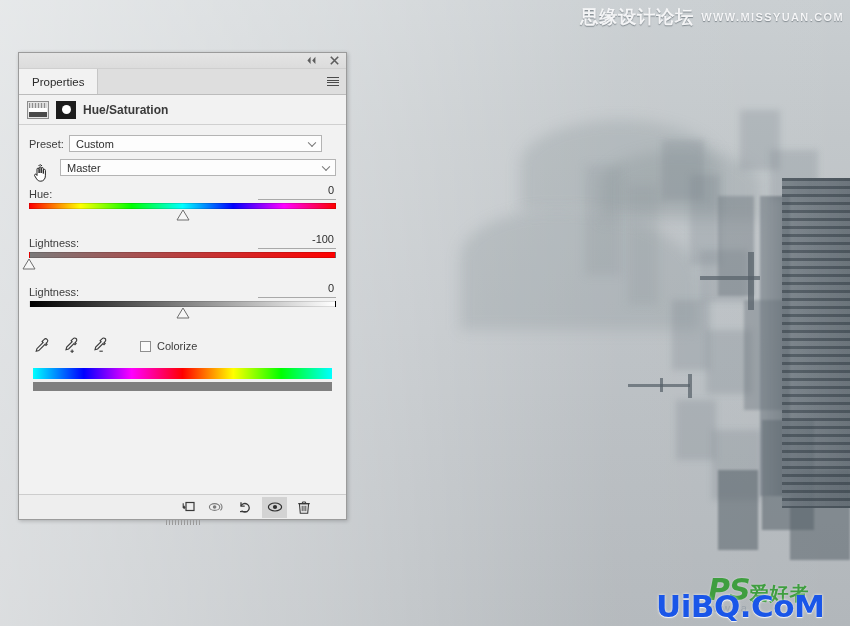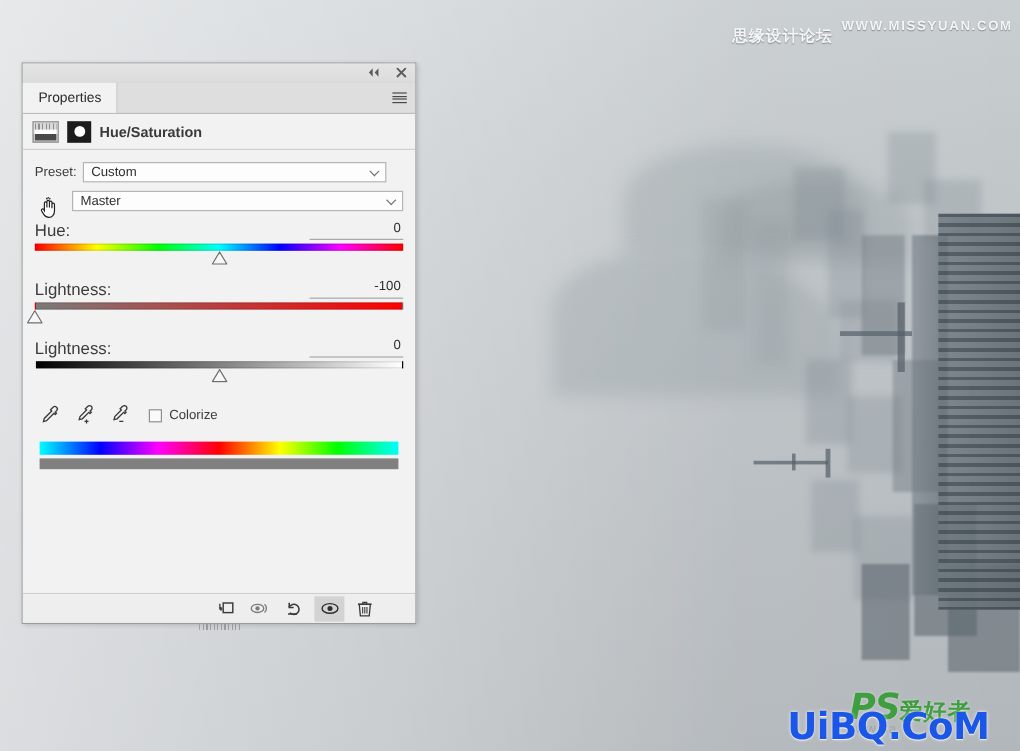--- a/index.html
+++ b/index.html
@@ -67,21 +67,21 @@
   
   #wm-top {
     position: absolute; top: 5px; right: 6px;
     display: flex; align-items: center; gap: 7px;
     font-size: 12px; letter-spacing: 0.5px;
     color: rgba(252,252,253,0.92);
     text-shadow: 0 1px 1px rgba(70,80,88,0.55);
     font-weight: bold;
     white-space: nowrap;
   }
-  #wm-top .cn { font-size: 13px; letter-spacing: 1px; margin-top: 16px; }
+  #wm-top .cn { font-size: 18px; letter-spacing: 1px; }
   #wm-top .url { font-size: 11px; letter-spacing: 1.4px; }
 
   #wm-bottom {
     position: absolute; right: 8px; bottom: 8px;
     width: 186px; height: 46px;
   }
   #wm-ps {
     position: absolute; left: 52px; top: 0px;
     font-size: 30px; font-weight: bold; font-style: italic;
     color: #2f9b2f; opacity: 0.88;
@@ -223,21 +223,21 @@
     width: 20px; height: 20px;
     color: #2a2a2a;
   }
 
   
   .slider-block { margin-top: 9px; }
   .slider-head {
     display: flex; align-items: flex-end; justify-content: space-between;
     height: 15px;
   }
-  .slider-head .lbl { font-size: 14px; color: #3c3c3c; }
+  .slider-head .lbl { font-size: 11px; color: #3c3c3c; }
   .val-wrap {
     width: 78px;
     border-bottom: 1px solid #a9a9a9;
     text-align: right;
     padding-right: 2px;
     padding-bottom: 1px;
   }
   .val {
     font-size: 11px; color: #2d2d2d;
     display: inline-block;
@@ -272,21 +272,21 @@
   
   #tools-row {
     display: flex; align-items: center;
     gap: 12px;
     margin-top: 14px;
     padding-left: 4px;
   }
   .eyedropper { width: 17px; height: 17px; color: #3a3a3a; cursor: pointer; }
   #colorize-wrap {
     display: flex; align-items: flex-end; gap: 6px;
-    margin-left: 4px; cursor: pointer;
+    margin-left: 20px; cursor: pointer;
   }
   #colorize-box {
     width: 11px; height: 11px;
     border: 1px solid #8f8f8f;
     background: #fafafa;
   }
   #colorize-label { font-size: 11px; color: #3c3c3c; }
 
   
   #spectrum-wrap { margin-top: 14px; padding: 0 4px; }

